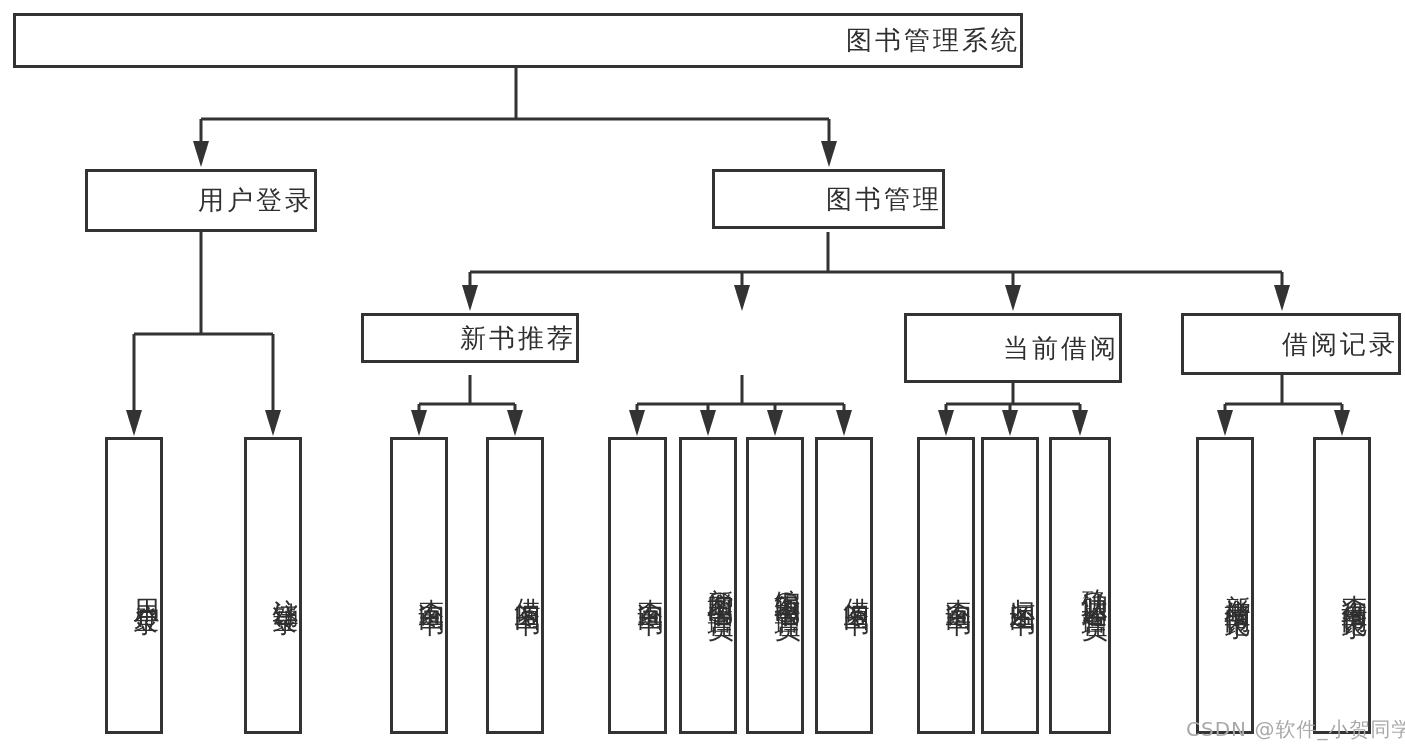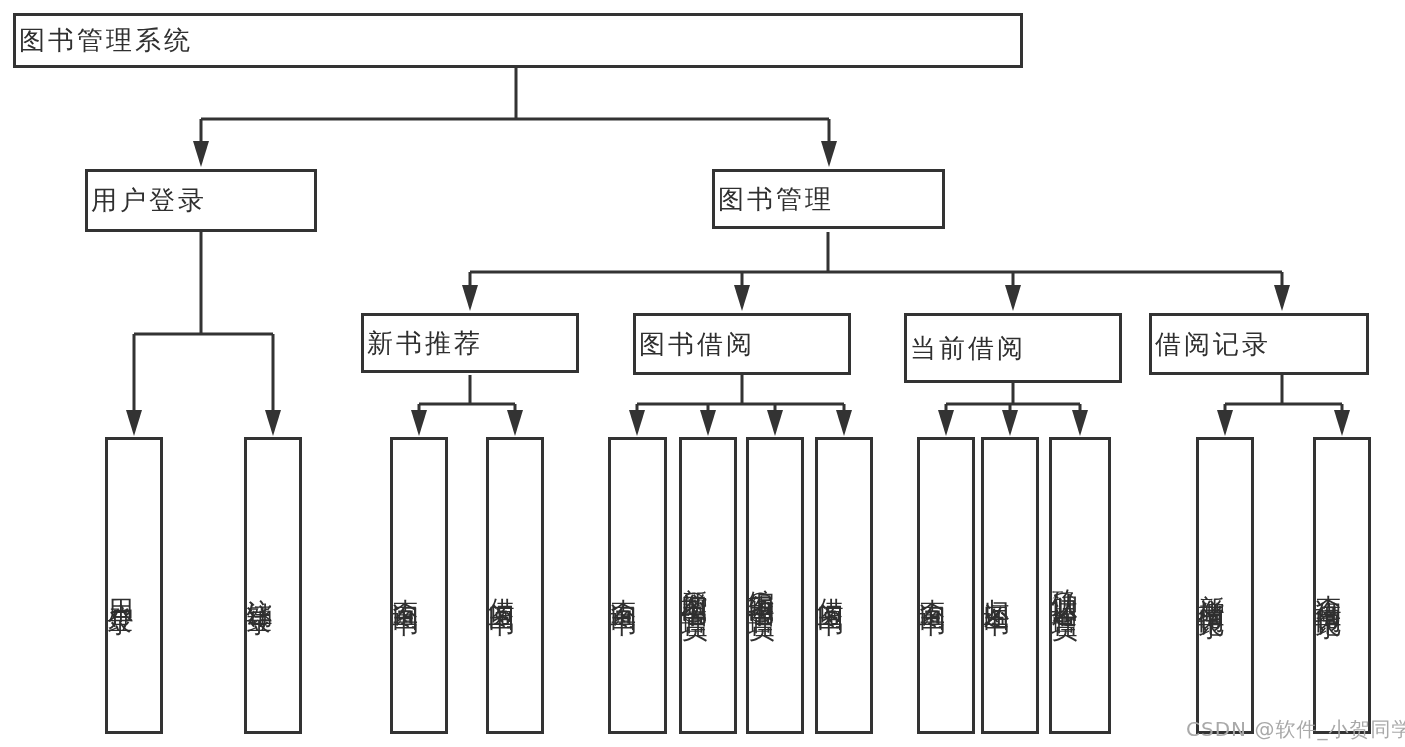--- a/index.html
+++ b/index.html
@@ -7,21 +7,21 @@
   .stage {
     position:relative; width:1405px; height:747px; background:var(--bg);
     font-family:"DejaVu Sans","Liberation Sans",sans-serif; overflow:hidden;
   }
   .connectors { position:absolute; left:0; top:0; width:1405px; height:747px; }
   .connectors path { stroke:var(--line); stroke-width:3; fill:none; }
   .connectors polygon { fill:var(--line); stroke:none; }
   .node {
     position:absolute; box-sizing:border-box; background:#fff;
     border:3px solid var(--line);
-    display:flex; align-items:center; justify-content:flex-start;
+    display:flex; align-items:center; justify-content:flex-end;
     color:var(--text);
   }
   .h-label { font-size:26px; letter-spacing:3px; white-space:nowrap; text-indent:3px; }
   .v-label {
     writing-mode:vertical-rl; text-orientation:mixed;
     font-size:26px; letter-spacing:4px; line-height:1; white-space:nowrap;
   }
   .watermark {
     position:absolute; left:1186px; top:716px;
     font-size:20px; color:var(--watermark); letter-spacing:1px;
@@ -76,30 +76,27 @@
     <span class="h-label">图书管理系统</span>
   </div>
 
   <div class="node" style="left:85px;top:169px;width:232px;height:63px">
     <span class="h-label">用户登录</span>
   </div>
   <div class="node" style="left:712px;top:169px;width:233px;height:60px">
     <span class="h-label">图书管理</span>
   </div>
 
-  <div class="node" style="left:361px;top:313px;width:218px;height:60px">
+  <div class="node" style="left:361px;top:313px;width:218px;height:50px">
     <span class="h-label">新书推荐</span>
-  </div>
-  <div class="node" style="left:633px;top:313px;width:218px;height:62px">
-    <span class="h-label">图书借阅</span>
   </div>
   <div class="node" style="left:904px;top:313px;width:218px;height:70px">
     <span class="h-label">当前借阅</span>
   </div>
-  <div class="node" style="left:1149px;top:313px;width:220px;height:62px">
+  <div class="node" style="left:1181px;top:313px;width:220px;height:62px">
     <span class="h-label">借阅记录</span>
   </div>
 
   <div class="node" style="left:105px;top:437px;width:58px;height:297px">
     <span class="v-label">用户登录</span>
   </div>
   <div class="node" style="left:244px;top:437px;width:58px;height:297px">
     <span class="v-label">注销登录</span>
   </div>
 

